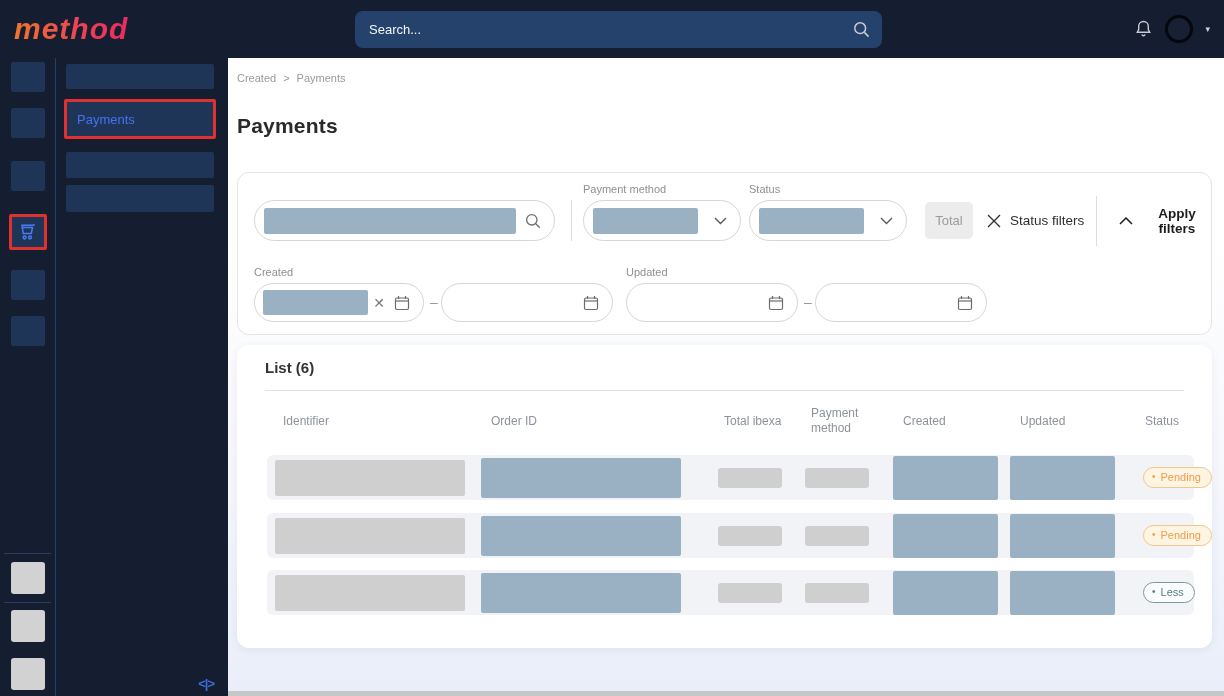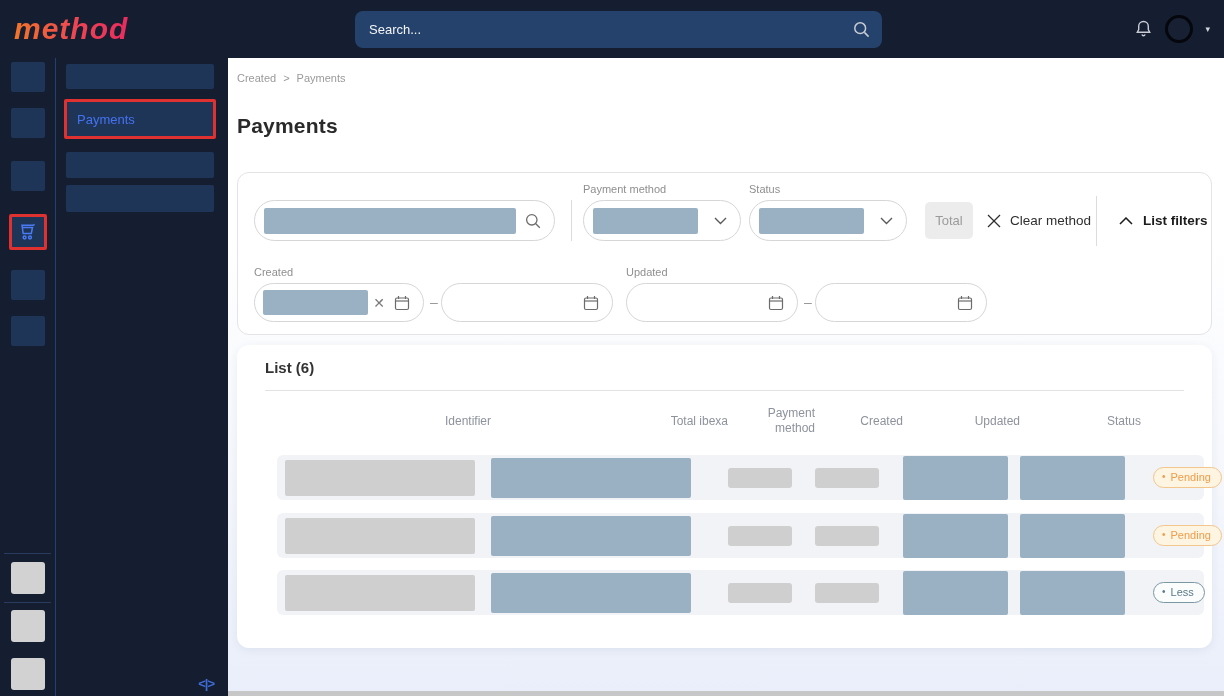--- a/index.html
+++ b/index.html
@@ -135,24 +135,23 @@
     position: absolute; left: 9px; top: 287px; width: 975px; height: 303px;
     background: #fff; border-radius: 12px; box-shadow: 0 2px 10px rgba(30,50,90,.07);
   }
   .list-title {
     position: absolute; left: 28px; top: 14px; font-size: 15px; font-weight: bold; color: #333;
   }
   .list-divider {
     position: absolute; left: 28px; top: 45px; width: 919px; height: 1px; background: #e2e2e4;
   }
   .thead, .trow {
-    position: absolute; left: 40px; width: 927px;
+    position: absolute; left: 30px; width: 927px;
     display: grid; grid-template-columns: 214px 237px 87px 88px 117px 121px 1fr;
     align-items: center;
-    text-align: right;
   }
   .thead { top: 56px; height: 40px; color: #8d929c; font-size: 12px; line-height: 1.25; }
   .thead > div { padding-left: 6px; }
   .thead > div:nth-child(1) { padding-left: 16px; }
   .thead > div:nth-child(2) { padding-left: 10px; }
   .thead > div:nth-child(5), .thead > div:nth-child(6) { padding-left: 10px; }
   .thead > div:nth-child(7) { padding-left: 14px; }
   .trow { height: 45px; background: #f2f3f6; border-radius: 6px; cursor: pointer; }
   .trow.r1 { top: 110px; } .trow.r2 { top: 168px; } .trow.r3 { top: 225px; }
   .cell { display: flex; align-items: center; height: 100%; }
@@ -283,32 +282,32 @@
 
     <button class="apply-btn">Total</button>
 
     <button class="clear-btn">
       <span style="display:flex">
         <svg width="14" height="14" viewBox="0 0 14 14" stroke="#2f2f2f" stroke-width="1.3">
           <line x1="1" y1="1" x2="13" y2="13"></line>
             <line x1="13" y1="1" x2="1" y2="13"></line>
         </svg>
       </span>
-      <span>Clear method</span>
+      <span>Status filters</span>
     </button>
 
     <span class="vdivider" style="left:858px;top:23px;height:50px"></span>
 
     <button class="less-btn">
       <span style="display:flex">
         <svg width="14" height="8" viewBox="0 0 14 8" fill="none" stroke="#1c1c1c" stroke-width="1.5">
           <polyline points="1,7 7,1 13,7"></polyline>
         </svg>
       </span>
-      <span>List filters</span>
+      <span>Apply filters</span>
     </button>
 
     <label class="flabel" style="left:16px;top:93px">Created</label>
 
     <div class="datebox" style="left:16px;width:170px">
       <span class="ph-blue"></span>
       <span class="spacer"></span>
       <span class="xclear">✕</span>
       <span class="cal">
         <svg width="16" height="16" viewBox="0 0 16 16" fill="none" stroke="#6c6c6c" stroke-width="1.2">
@@ -362,20 +361,21 @@
       </span>
     </div>
   </section>
 
   <section class="list-card">
     <div class="list-title">List (6)</div>
     <div class="list-divider"></div>
 
     <div class="thead">
       <div>Identifier</div>
+      <div>Order ID</div>
       <div>Total ibexa</div>
       <div>Payment method</div>
       <div>Created</div>
       <div>Updated</div>
       <div>Status</div>
     </div>
 
     <div class="trow r1">
       <div class="cell">
           <span class="blk id"></span>

